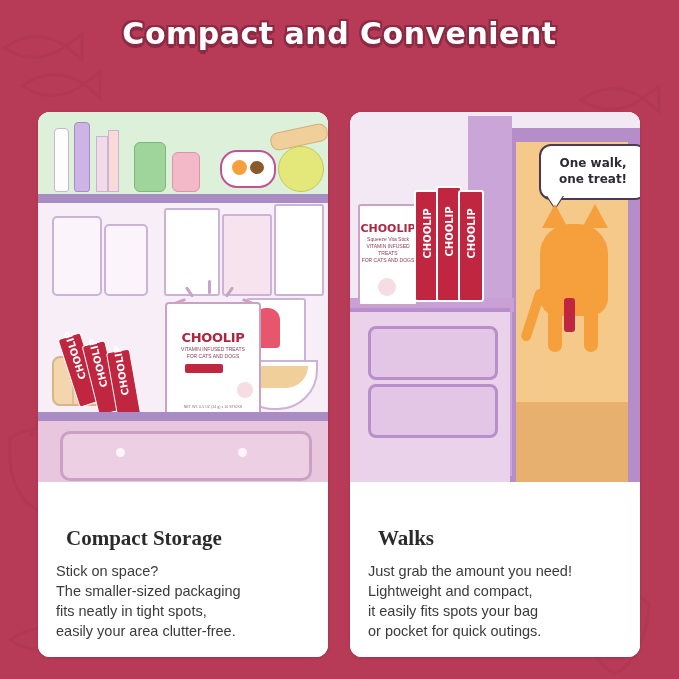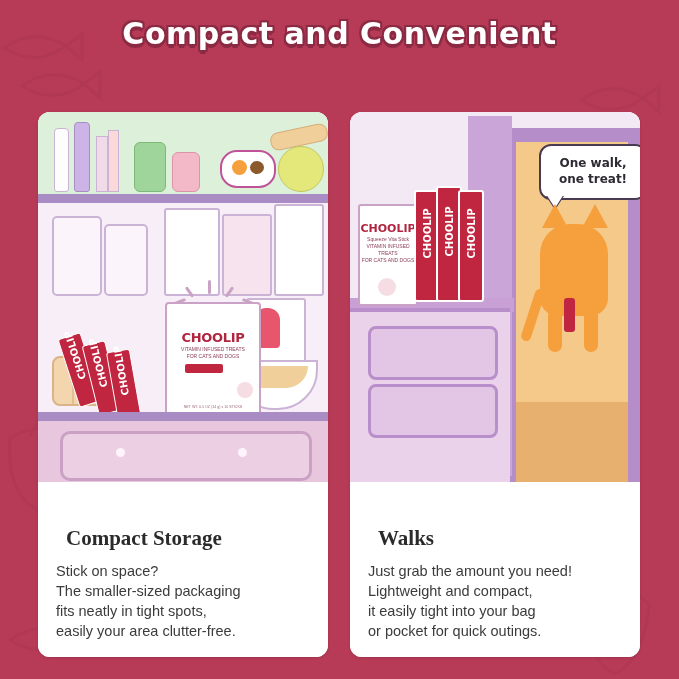--- a/index.html
+++ b/index.html
@@ -291,17 +291,17 @@
     <div class="redbox" style="left:108px;top:78px;width:22px;height:108px;">
       <span style="margin-top:50px;">CHOOLIP</span>
     </div>
   </div>
 
   <div class="txtblock">
     <h3 class="card-title">Walks</h3>
     <div class="card-body">
       <div>Just grab the amount you need!</div>
       <div>Lightweight and compact,</div>
-      <div>it easily tight into your bag</div>
+      <div>it easily fits spots your bag</div>
       <div>or pocket for quick outings.</div>
     </div>
   </div>
 </div>
 
 </body></html>

